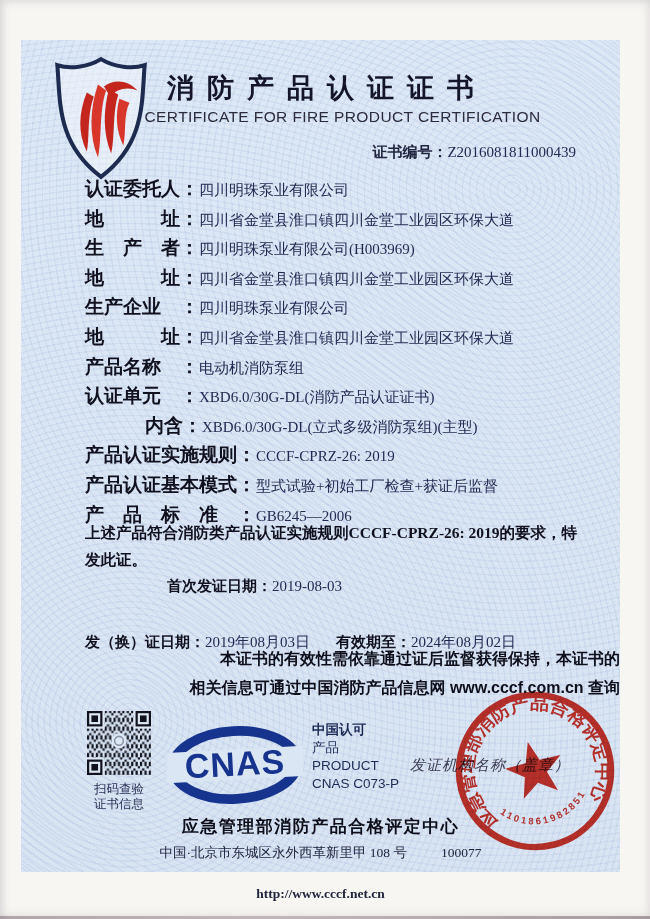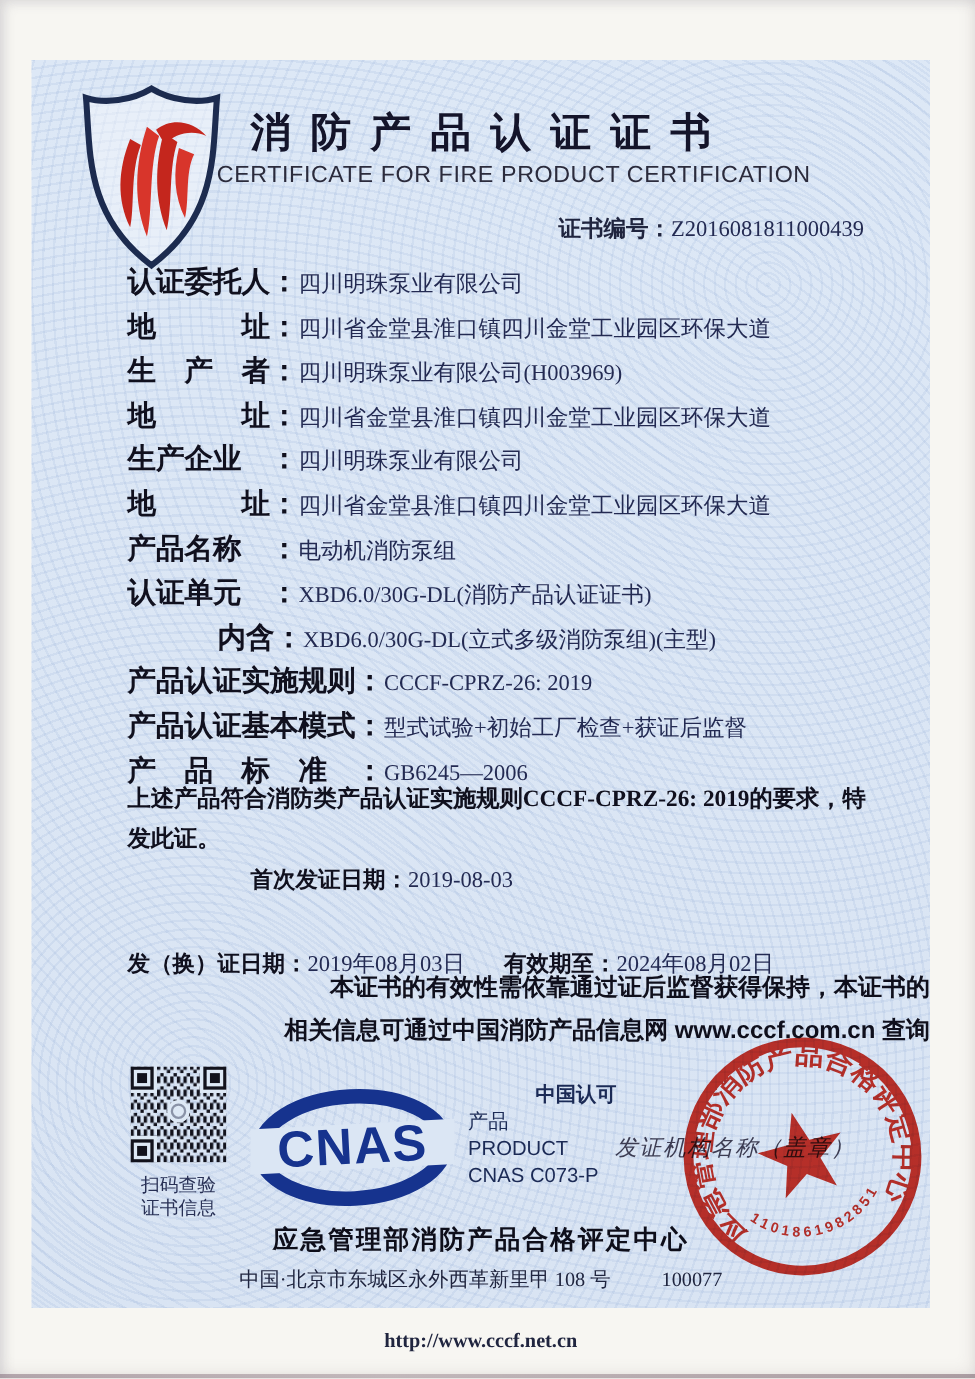--- a/index.html
+++ b/index.html
@@ -38,21 +38,21 @@
   .d-first{left:146px;top:537px;}
   .d-reissue{left:64px;top:567px;margin-top:26px;}
   .d-gap{display:inline-block;width:26px;}
   .notice{position:absolute;left:0;right:0;top:604px;text-align:right;
     font-weight:bold;font-size:16px;line-height:29px;color:#0f0f1c;}
   
   .qr-block{position:absolute;left:63px;top:671px;width:70px;text-align:center;}
   .qr-cap{font-family:"Liberation Serif",serif;font-size:12.5px;line-height:15px;color:#283055;margin-top:3px;}
   .cnas{position:absolute;left:146px;top:686px;}
   .acc-text{position:absolute;left:291px;top:681px;font-size:13.5px;line-height:18px;color:#1b2a55;}
-  .acc-text div:nth-child(1){font-weight:bold;margin-left:45px;}
+  .acc-text div:nth-child(1){font-weight:bold;}
   .issuer-note{position:absolute;left:389px;top:716px;z-index:1;
     font-family:"Liberation Serif",serif;font-style:italic;font-size:15px;color:#3c3c52;letter-spacing:1px;}
   .seal{position:absolute;left:417px;top:646px;z-index:2;mix-blend-mode:multiply;opacity:.93;}
   .org-name{position:absolute;left:0;right:0;top:775px;text-align:center;
     font-weight:bold;font-size:17px;color:#0e0e1a;letter-spacing:1.5px;}
   .addr{position:absolute;left:0;right:0;top:804px;text-align:center;
     font-family:"Liberation Serif",serif;font-size:13.5px;color:#20253f;}
   .addr .pc{margin-left:34px;}
   .site{position:absolute;left:0;right:0;top:821px;text-align:center;
     font-family:"Liberation Serif",serif;font-weight:bold;font-size:13.5px;color:#20253f;margin-top:25px;}

